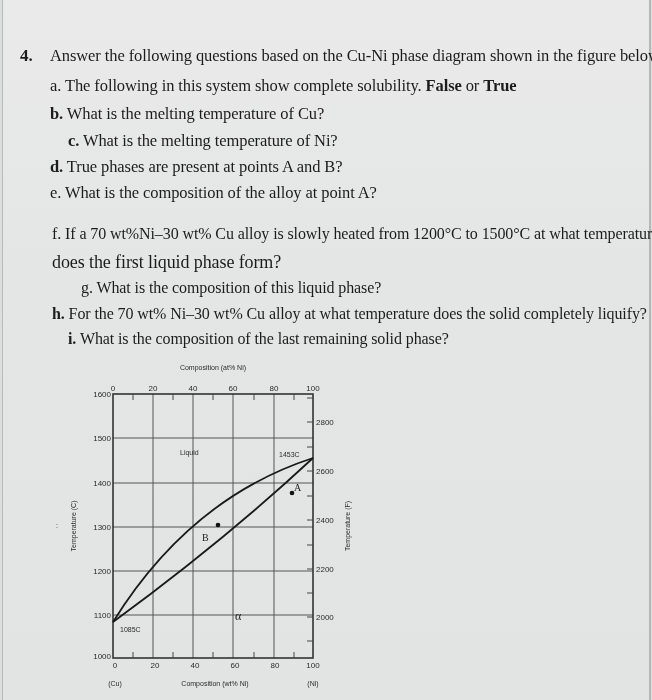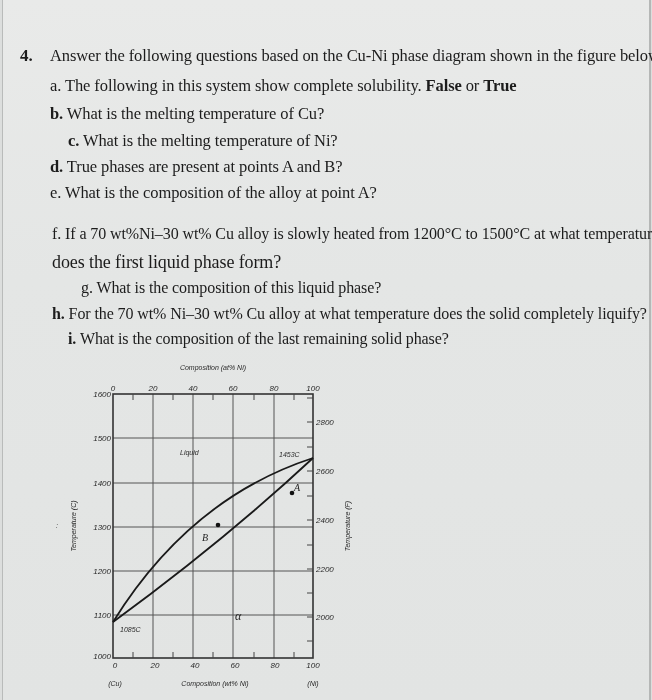--- a/index.html
+++ b/index.html
@@ -16,21 +16,21 @@
     border-left: 1px solid #b9bbba;
     border-right: 2px solid #b5b7b6;
   }
   .qnum {
     position: absolute; left: 20px; top: 46px; font-size: 17px; font-weight: bold;
   }
   .line {
     position: absolute; font-size: 16.5px; white-space: nowrap; letter-spacing: -0.1px;
   }
   .line b { font-weight: bold; }
-  .chart-wrap { position: absolute; left: 0; top: 0; width: 652px; height: 521px; font-style: italic; }
+  .chart-wrap { position: absolute; left: 0; top: 0; width: 652px; height: 521px; }
   .chart-wrap svg { position: absolute; left: 0; top: 0; }
   .ax { font-family: "Liberation Sans", "DejaVu Sans", sans-serif; font-size: 8px; fill: #2a2a2a; }
   .axsm { font-family: "Liberation Sans", "DejaVu Sans", sans-serif; font-size: 7px; fill: #2a2a2a; }
   .lbl { font-family: "Liberation Serif", "DejaVu Serif", serif; font-size: 11px; fill: #1e1e1e; }
 </style>
 </head>
 <body>
 
 <div class="page"></div>
 

